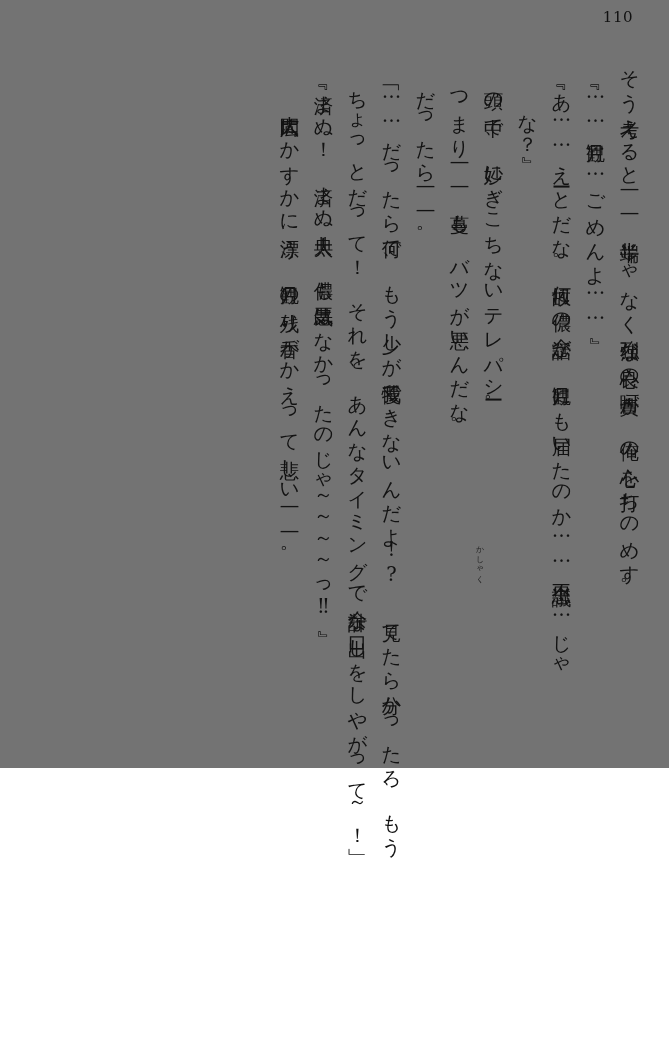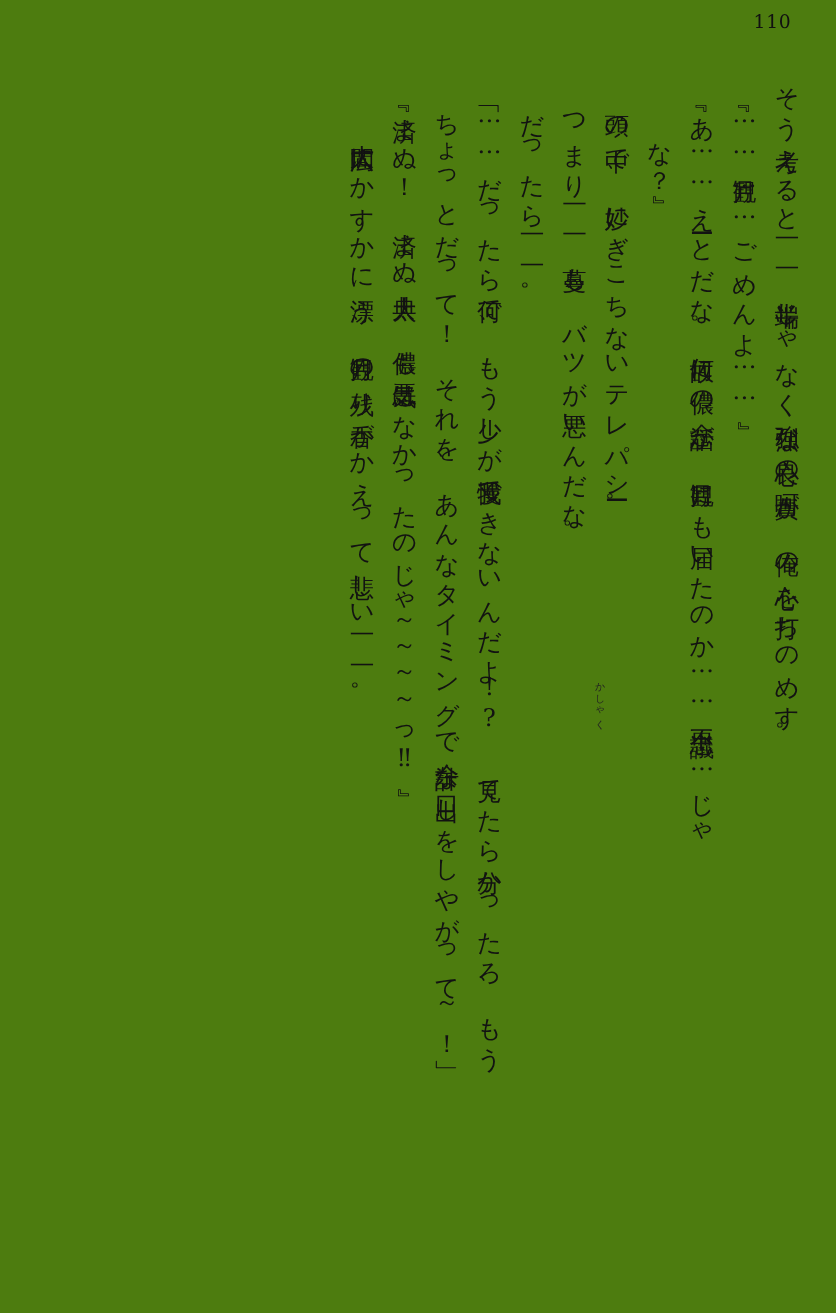--- a/index.html
+++ b/index.html
@@ -12,22 +12,22 @@
     height: 1050px;
     position: relative;
     font-family: "DejaVu Serif", "Liberation Serif", serif;
     color: #111111;
     overflow: hidden;
   }
   .page {
     position: absolute;
     inset: 0;
     width: 669px;
-    height: 1050px;
-    background: #4d7c0f;
+    height: 768px;
+    background: #737373;
   }
   .page-number {
     position: absolute;
     top: 8px;
     right: 36px;
     font-size: 15px;
     letter-spacing: 0.5px;
     color: #111;
     font-family: "DejaVu Serif", "Liberation Serif", serif;
   }

